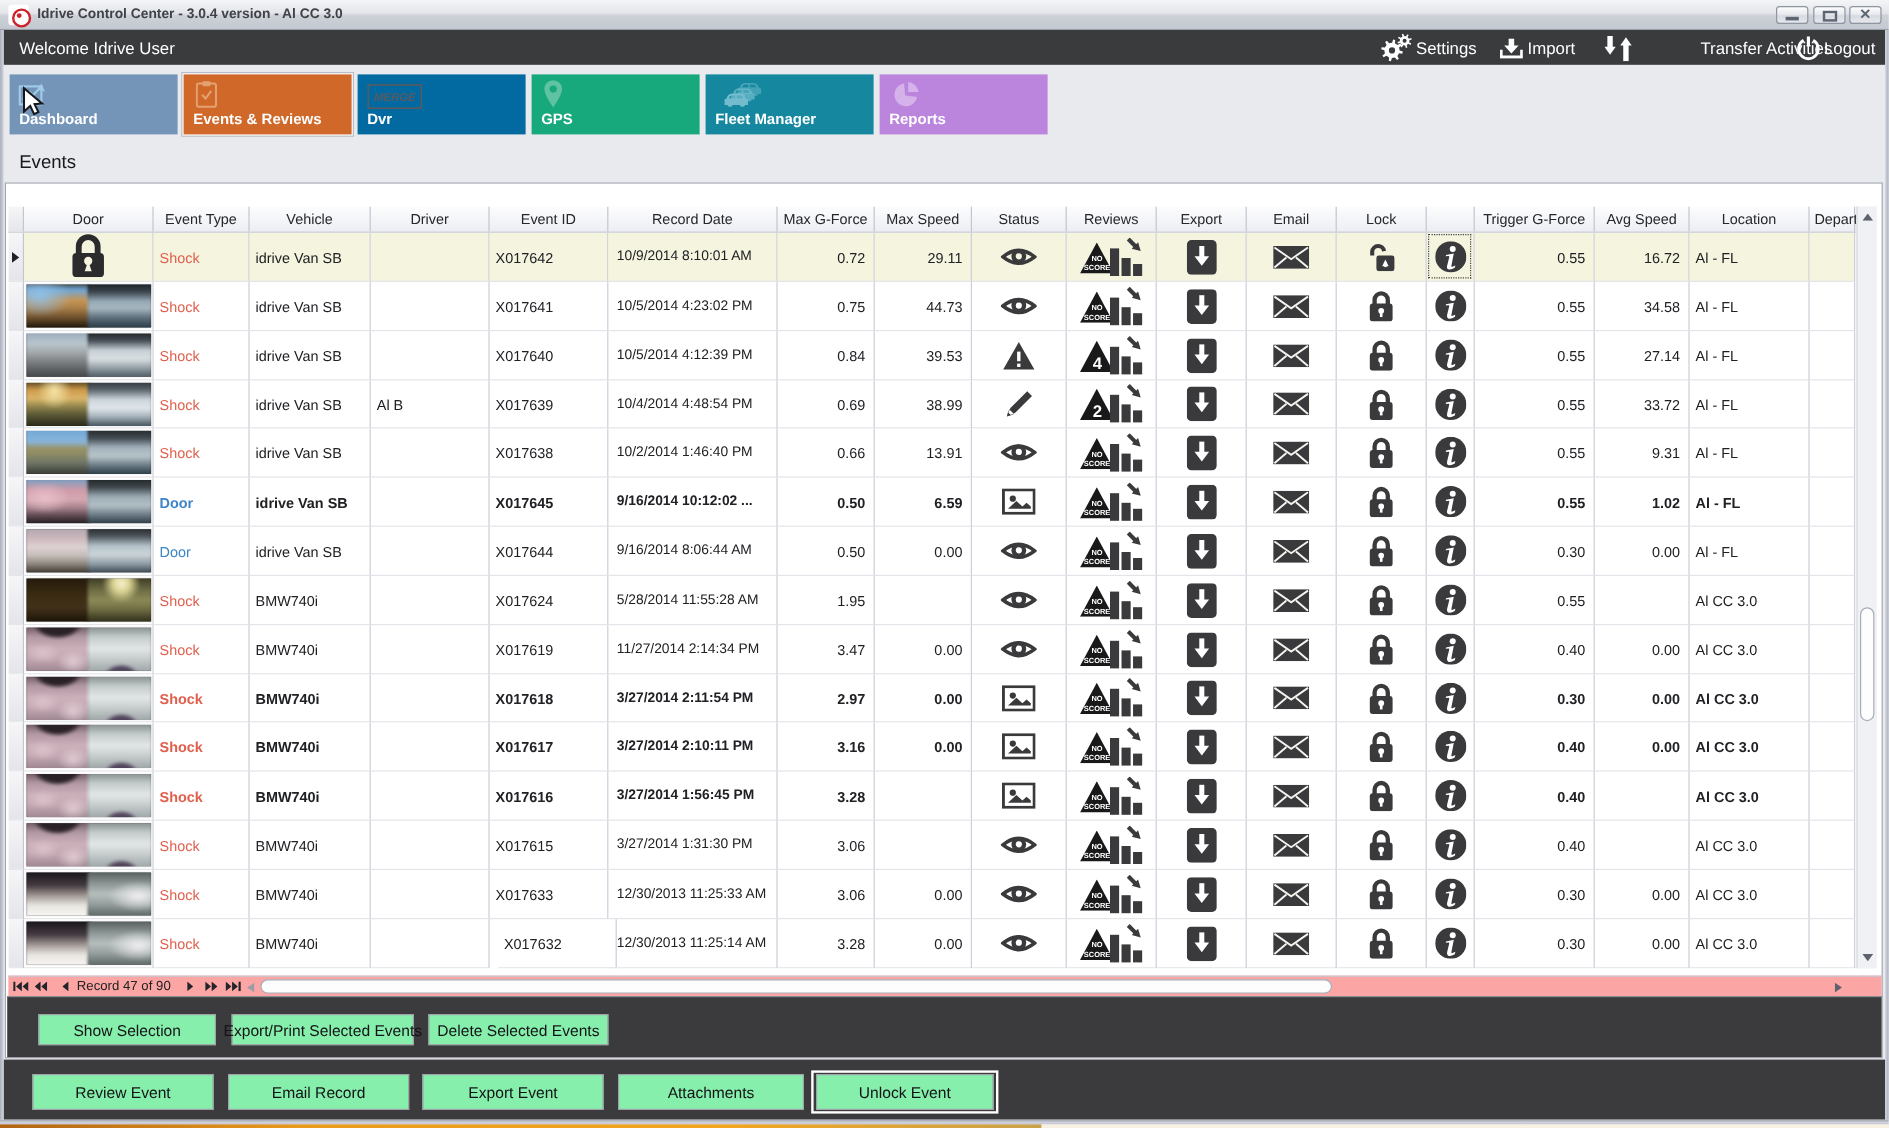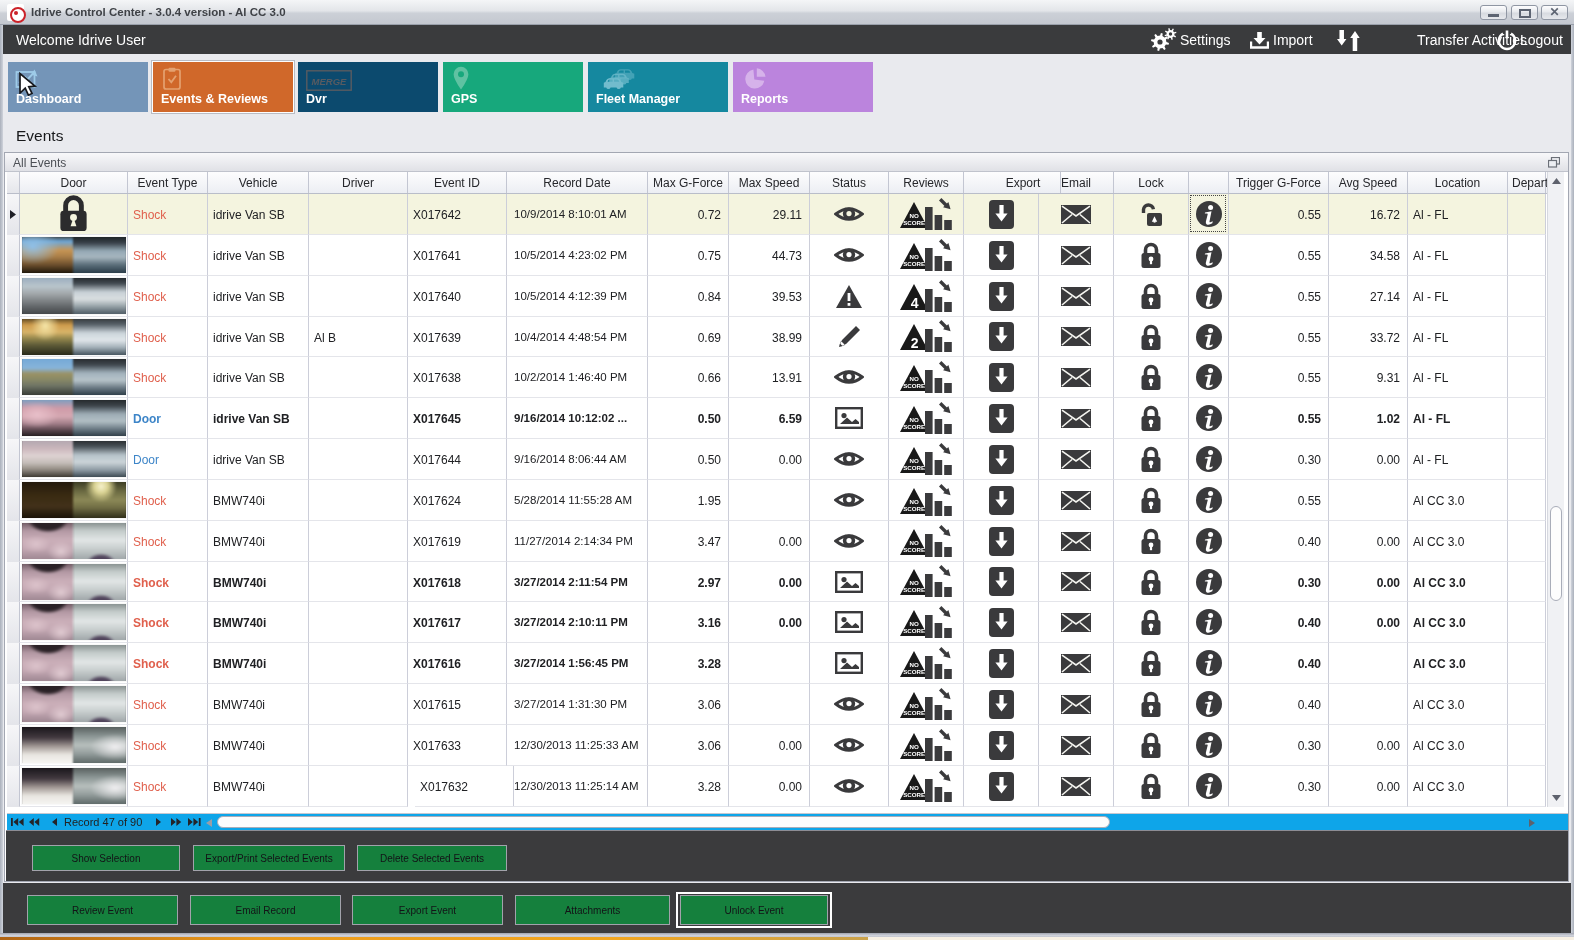--- a/index.html
+++ b/index.html
@@ -43,26 +43,26 @@
 .ctr{display:flex;align-items:center;justify-content:center}
 .bold{font-weight:bold}
 .shock{color:#e0604d}
 .door{color:#3d85c8}
 .selcol{background:linear-gradient(#f6f6f8,#e4e5ea);border-right:1px solid #c3c6d2}
 .thumb{position:absolute;left:2px;top:2px;width:104px;height:36px;background:#111;outline:1px solid #f8f8f8;overflow:hidden}
 .th-l,.th-r{position:absolute;top:-2px;height:40px;width:54px;filter:blur(1.2px)}
 .th-l{left:-1px}.th-r{left:51px}
 .sbar{background:#f0f1f4}
 .sthumb{background:#fdfdfd;border:1px solid #a9adb9;border-radius:7px}
-#navbar{left:2px;top:660px;width:1561px;height:17px;background:#0ea5e9;
+#navbar{left:2px;top:660px;width:1561px;height:17px;background:#fca5a5;
  border-top:1px solid #c5c8d1;font-size:11px;color:#222}
 #dbar1{left:1px;top:677px;width:1562px;height:51px;background:#3b3b3d;border-top:1px solid #8c8c94}
 #dbar2{left:3px;top:883px;width:1568px;height:50px;background:#3b3b3d}
-.gbtn{position:absolute;background:#15803d;border:1px solid #a2a2ab;color:#131317;
- font-size:10px;display:flex;align-items:center;justify-content:center;white-space:nowrap}
+.gbtn{position:absolute;background:#86efac;border:1px solid #a2a2ab;color:#131317;
+ font-size:13px;display:flex;align-items:center;justify-content:center;white-space:nowrap}
 #bstrip1{left:0;top:933px;width:1574px;height:4px;background:linear-gradient(#9fa3ae,#ced1da 60%,#c3c6d1)}
 #bstrip2{left:0;top:937px;width:868px;height:3px;background:linear-gradient(90deg,#b06414,#eb9b1c 30%,#f2a51f 70%,#caa24c)}
 #bstrip3{left:868px;top:937px;width:706px;height:3px;background:#f7f0e3}
 .ic{display:block}
 </style></head><body>
 <svg width="0" height="0" style="position:absolute">
 <defs>
 <g id="eye">
         <path d="M1.8 10 Q15 -0.6 28.2 10 Q15 20.6 1.8 10 Z" fill="none" stroke="#3a3a3c" stroke-width="3"></path>
         <circle cx="15" cy="9.6" r="4.4" fill="none" stroke="#3a3a3c" stroke-width="3.6"></circle>
@@ -184,21 +184,21 @@
     <div class="lbl">Dashboard</div>
   </div>
 <div class="tab abs" style="left:153px;background:#d0682a">
     <svg class="abs" style="left:10px;top:5px" width="19" height="23" viewBox="0 0 19 23">
 <rect x="1" y="2.5" width="16" height="19.5" rx="2" fill="none" stroke="#e4a170" stroke-width="1.7"></rect>
 <rect x="5.5" y="0.8" width="7" height="4" rx="1.2" fill="#e4a170"></rect>
 <path d="M5.5 12 L8.3 15.2 L13 8.8" stroke="#e4a170" stroke-width="1.8" fill="none"></path>
     </svg>
     <div class="lbl">Events &amp; Reviews</div>
   </div>
-<div class="tab abs" style="left:298px;background:#0c4a6e">
+<div class="tab abs" style="left:298px;background:#0369a1">
     <svg class="abs" style="left:8px;top:8px" width="46" height="21" viewBox="0 0 46 21">
 <rect x="0.8" y="0.8" width="44.4" height="19.4" fill="none" stroke="#585b61" stroke-width="1.4"></rect>
 <text x="23" y="14.5" font-size="9.5" font-style="italic" font-weight="bold" fill="#585b61" text-anchor="middle" font-family="Liberation Sans">MERGE</text>
     </svg>
     <div class="lbl">Dvr</div>
   </div>
 <div class="tab abs" style="left:443px;background:#17a87c">
     <svg class="abs" style="left:9px;top:4px" width="18" height="25" viewBox="0 0 18 25">
 <path d="M9 0.8 A7.4 7.4 0 0 1 16.4 8.2 Q16.4 13 9 23.5 Q1.6 13 1.6 8.2 A7.4 7.4 0 0 1 9 0.8 Z" fill="#5fc2a2"></path>
 <circle cx="9" cy="8.2" r="3" fill="#17a87c"></circle>
@@ -217,39 +217,33 @@
   </div>
 <div class="tab abs" style="left:733px;background:#bb84dd">
     <svg class="abs" style="left:10px;top:5px" width="25" height="25" viewBox="0 0 25 25">
 <path d="M10.4 2.5 A9.6 9.6 0 1 0 21.3 13.8 L11.3 12.5 Z" fill="#d6b2ea"></path>
 <path d="M13.8 1.3 A9.6 9.6 0 0 1 22.5 9.7 L13.8 9.7 Z" fill="#d6b2ea"></path>
     </svg>
     <div class="lbl">Reports</div>
   </div>
 <div id="evh" class="abs">Events</div>
 <div id="gbox" class="abs">
-    <div id="aebar" class="abs">
-      <span>All Events</span>
-      <svg class="ic" width="12" height="11" style="position:absolute;right:8px;top:4px">
-        <use href="#wrest"></use>
-      </svg>
-    </div>
     <div id="thead" class="abs">
       <div class="hc selcol" style="left:0;width:13px"></div>
       <div class="hc" style="left:13px;width:108px;">Door</div>
       <div class="hc" style="left:121px;width:80px;">Event Type</div>
       <div class="hc" style="left:201px;width:101px;">Vehicle</div>
       <div class="hc" style="left:302px;width:99px;">Driver</div>
       <div class="hc" style="left:401px;width:99px;">Event ID</div>
       <div class="hc" style="left:500px;width:141px;">Record Date</div>
       <div class="hc" style="left:641px;width:81px;">Max G-Force</div>
       <div class="hc" style="left:722px;width:81px;">Max Speed</div>
       <div class="hc" style="left:803px;width:79px;">Status</div>
       <div class="hc" style="left:882px;width:75px;">Reviews</div>
-      <div class="hc" style="left:979px;width:75px;">Export</div>
+      <div class="hc" style="left:957px;width:75px;">Export</div>
       <div class="hc" style="left:1032px;width:75px;">Email</div>
       <div class="hc" style="left:1107px;width:75px;">Lock</div>
       <div class="hc" style="left:1182px;width:40px;"></div>
       <div class="hc" style="left:1222px;width:100px;">Trigger G-Force</div>
       <div class="hc" style="left:1322px;width:79px;">Avg Speed</div>
       <div class="hc" style="left:1401px;width:100px;">Location</div>
       <div class="hc" style="left:1501px;width:38px;text-align:left;padding-left:4px;overflow:visible;">Department</div>
     </div>
     <div id="rows" class="abs">
       <div class="row" style="top:0px;height:41px">

